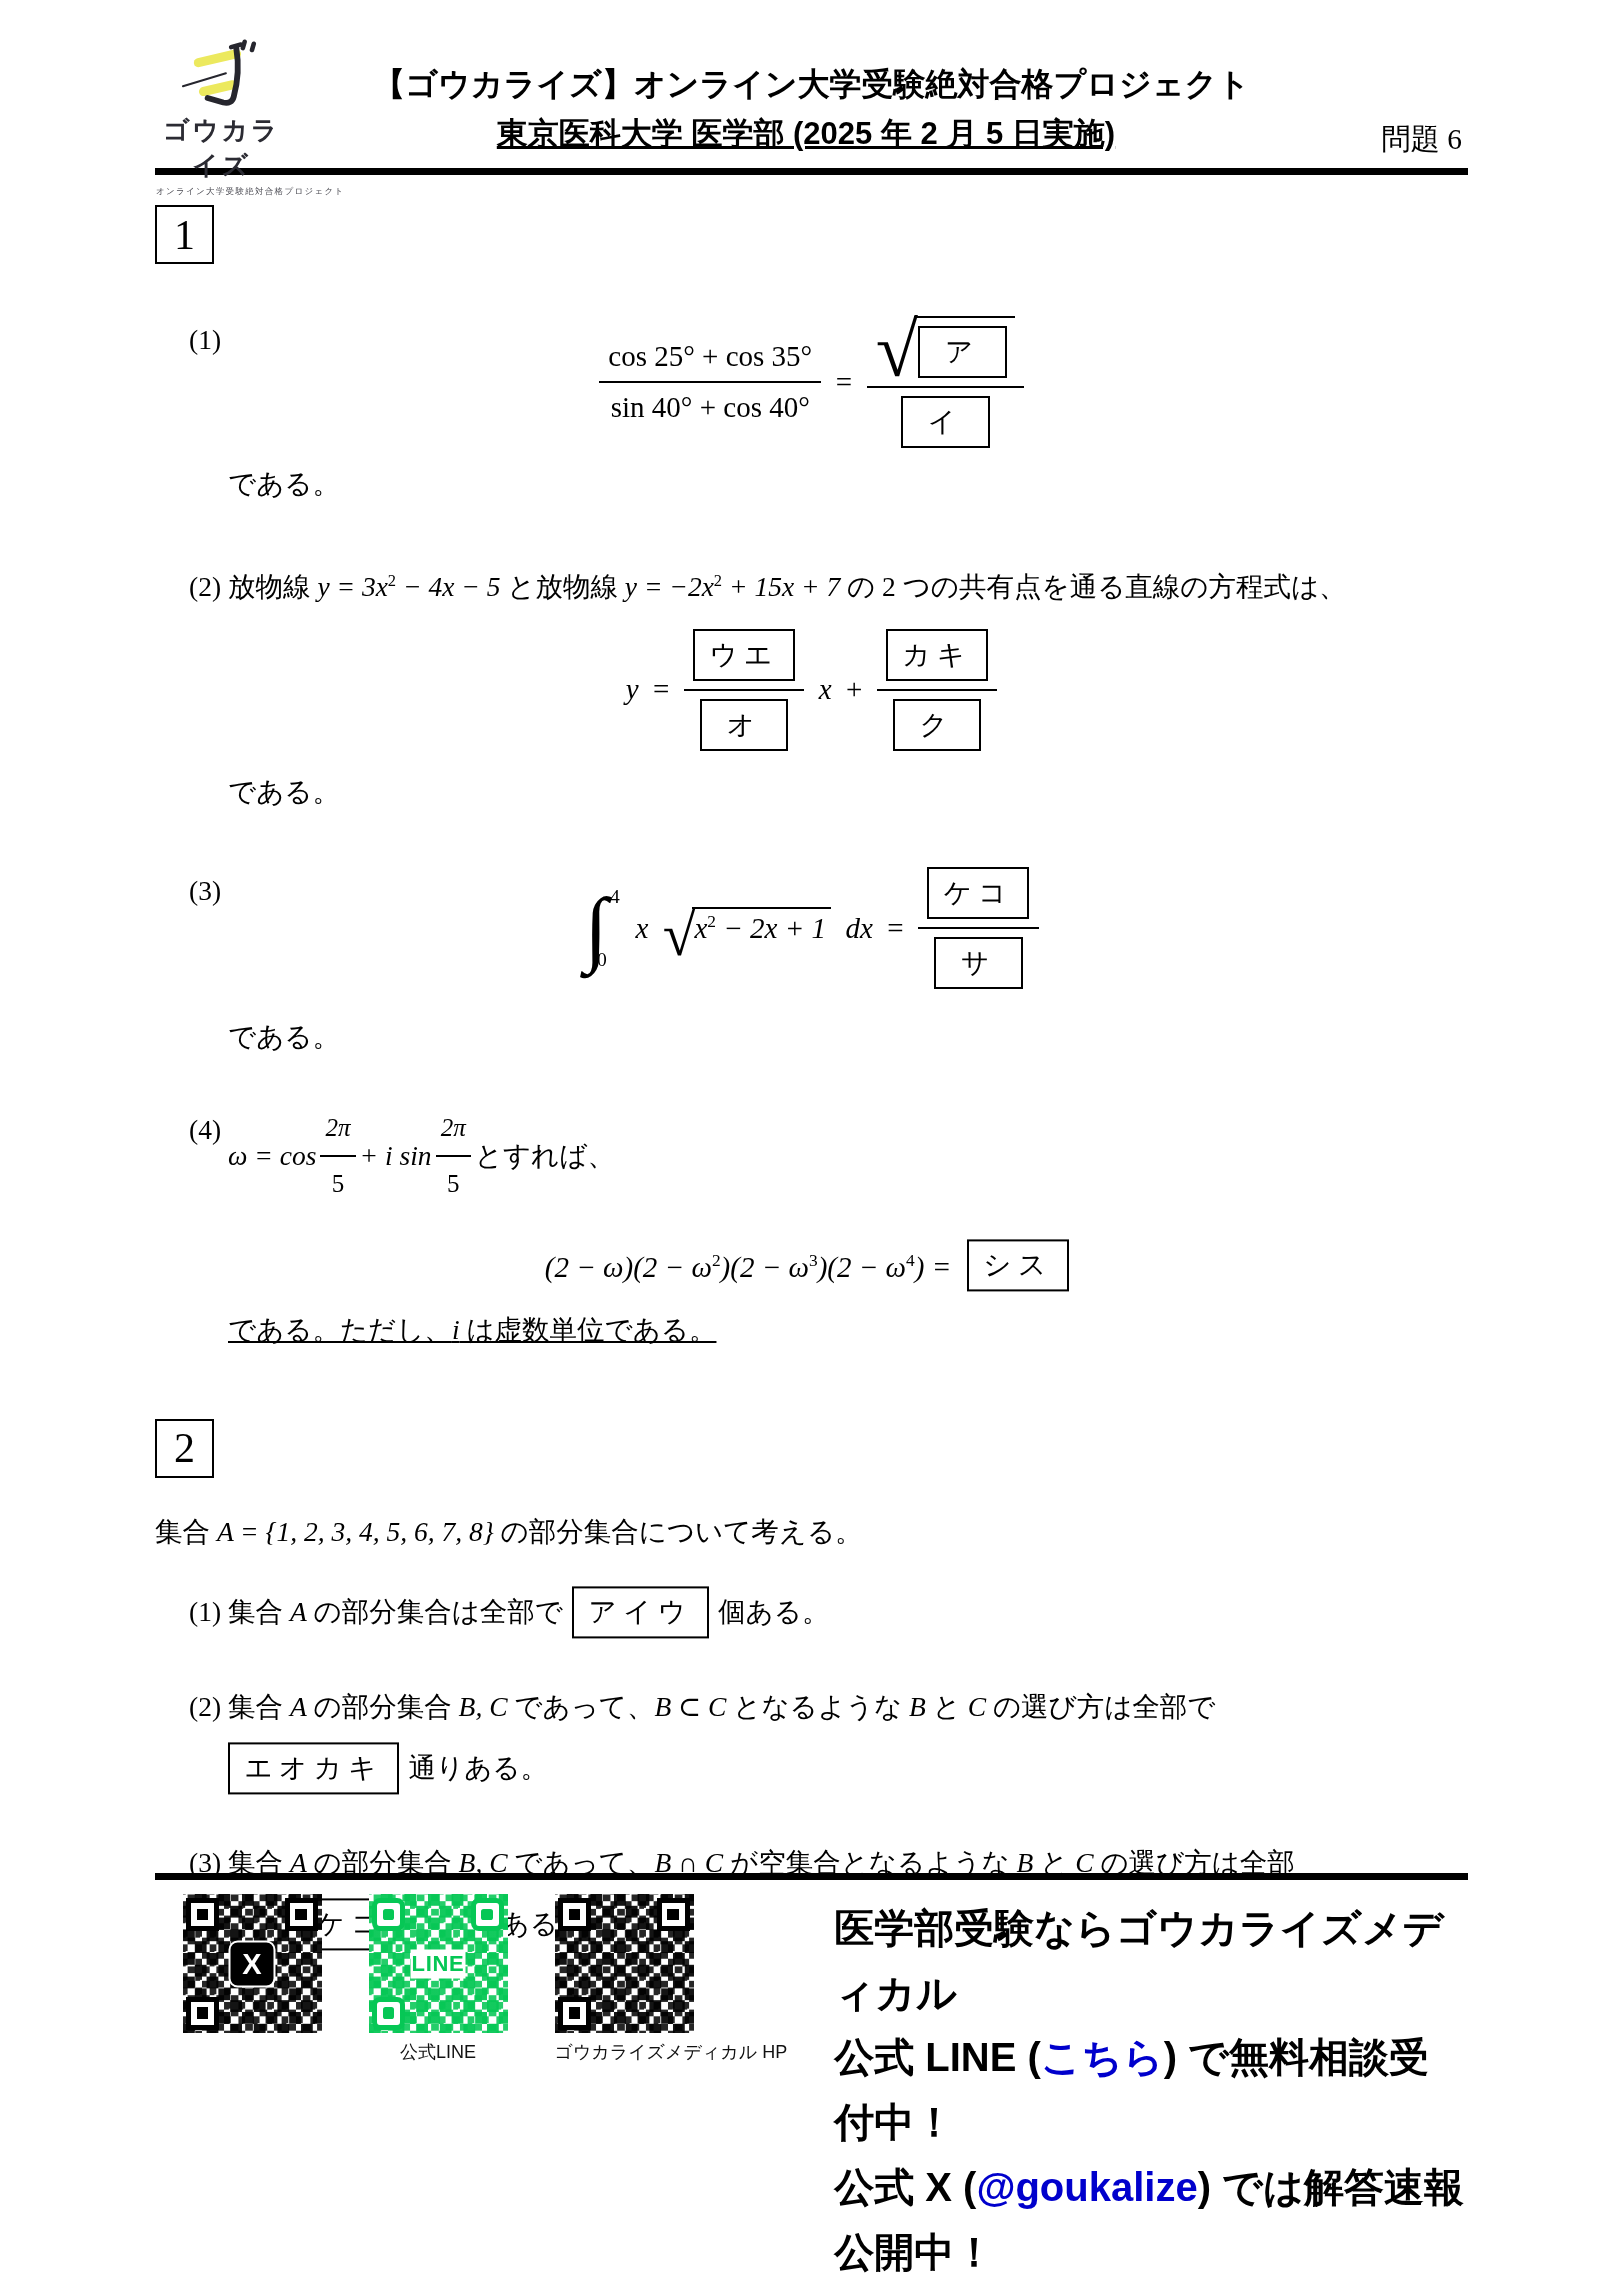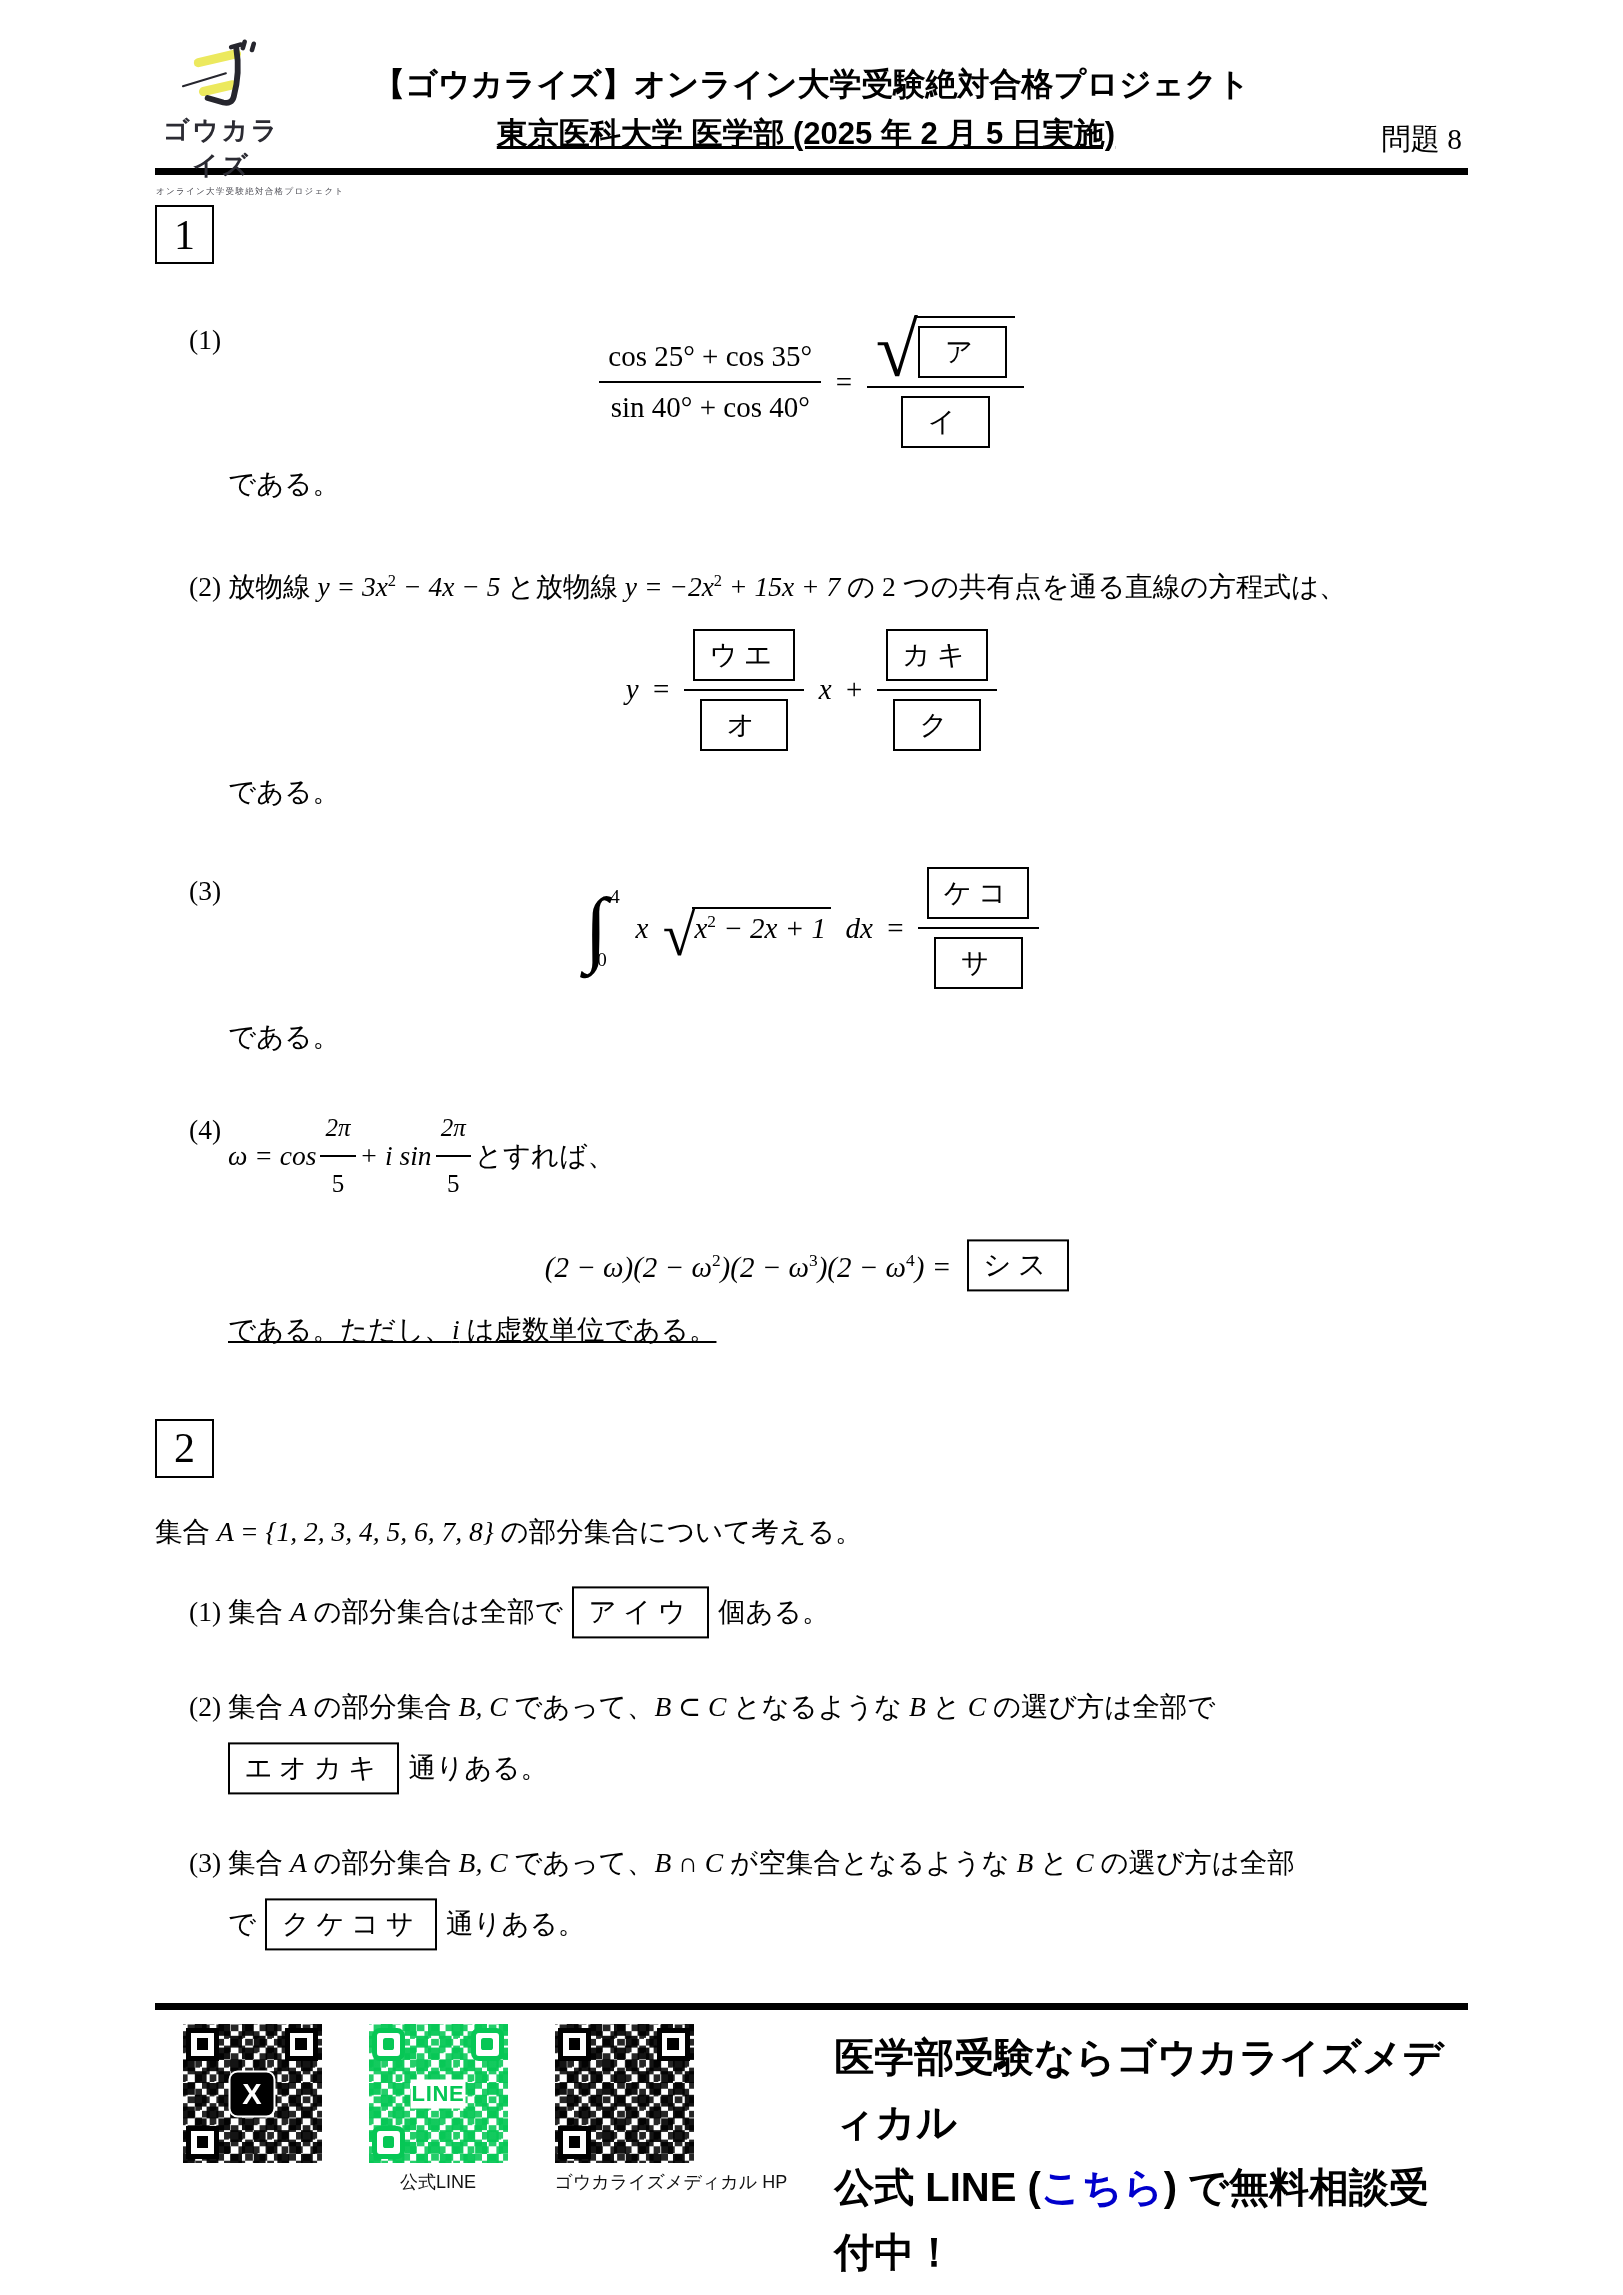--- a/index.html
+++ b/index.html
@@ -124,21 +124,21 @@
         <path d="M88 14 C92 38 90 66 84 88 C82 96 76 99 68 97 L44 90" stroke="#26262e" stroke-width="9" fill="none" stroke-linecap="round"></path>
         <path d="M80 12 L95 8" stroke="#26262e" stroke-width="7" stroke-linecap="round"></path>
         <rect x="96" y="0" width="7" height="17" rx="3.5" fill="#26262e" transform="rotate(16 99 8)"></rect>
         <rect x="110" y="3" width="7" height="17" rx="3.5" fill="#26262e" transform="rotate(16 113 11)"></rect>
       </svg>
       <div class="logo-name">ゴウカライズ</div>
       <div class="logo-tag">オンライン大学受験絶対合格プロジェクト</div>
     </div>
     <div class="title1">【ゴウカライズ】オンライン大学受験絶対合格プロジェクト</div>
     <div class="title2">東京医科大学 医学部 (2025 年 2 月 5 日実施)</div>
-    <div class="page-label">問題 8</div>
+    <div class="page-label">問題 6</div>
   </div>
   <div class="rule"></div>
 
   <div class="main">
 
     <div class="pbox1">
       <span class="pnum">1</span>
     </div>
 
     <div class="item sp1">
@@ -292,18 +292,19 @@
         <div class="qr">
           <i class="fdr tl"></i>
           <i class="fdr tr"></i>
           <i class="fdr bl"></i>
         </div>
         <div class="qlabel">ゴウカライズメディカル HP</div>
       </div>
       <div class="ftext">
         <div>医学部受験ならゴウカライズメディカル</div>
         <div><span>公式 LINE (</span><a class="flink">こちら</a><span>) で無料相談受付中！</span></div>
+        <div><span>公式 X (</span><a class="flink">@goukalize</a><span>) では解答速報公開中！</span></div>
       </div>
     </div>
   </div>
 
 </div>
 
 
 </body></html>

